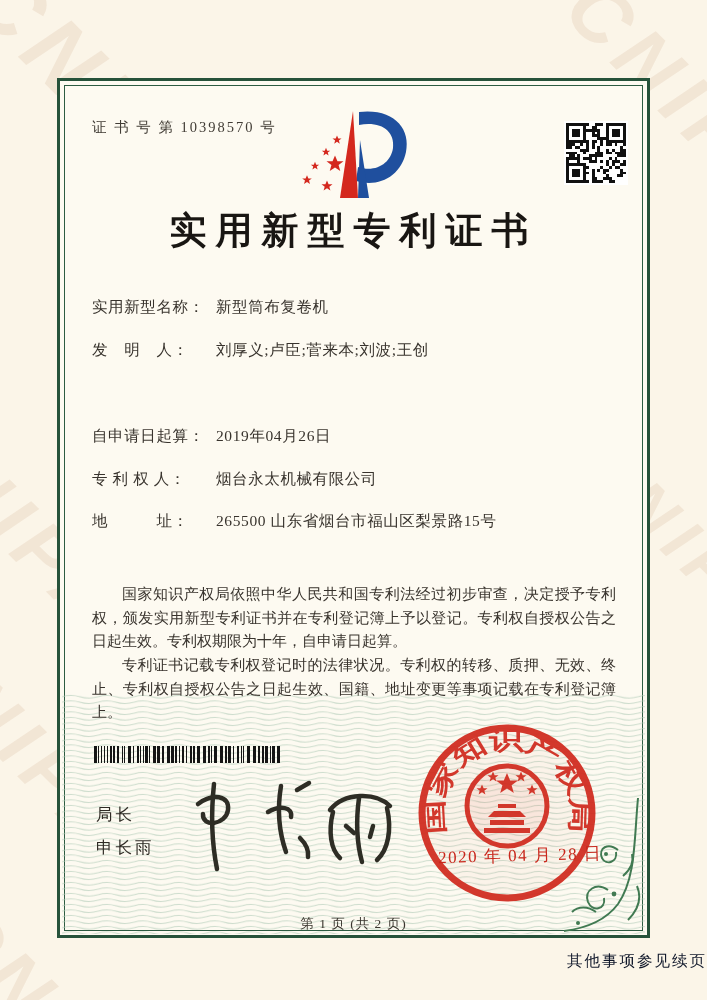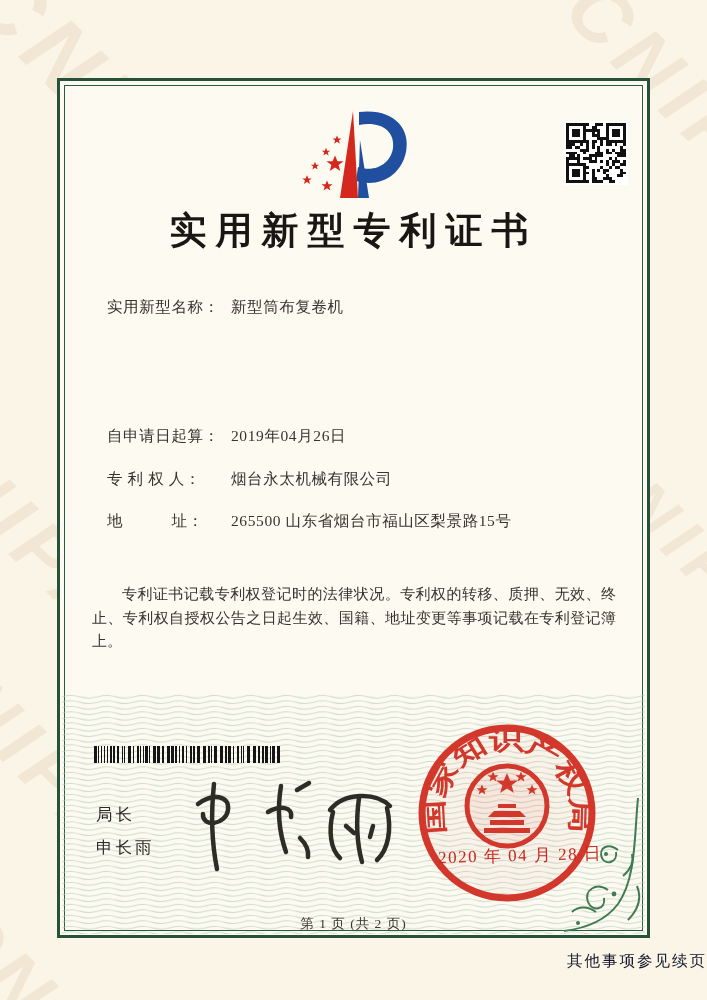--- a/index.html
+++ b/index.html
@@ -26,21 +26,21 @@
   .logo{ position:absolute; left:293px; top:106px; z-index:3; }
   .qr{ position:absolute; left:564px; top:121px; width:64px; height:64px; background:#fff; padding:2px; box-sizing:border-box; z-index:3; }
   .qr-grid{ display:grid; width:100%; height:100%; grid-template-columns:repeat(21,1fr); grid-template-rows:repeat(21,1fr); }
   .qr-grid i{ display:block; }
   .qr-grid i.b{ background:#111; }
   .title{
     position:absolute; left:0; top:206px; width:707px; text-align:center; z-index:3;
     font-size:37px; font-weight:bold; letter-spacing:9px; color:#191613;
   }
   .row{ position:absolute; left:92px; z-index:3; font-size:15.5px; letter-spacing:.6px; color:#38332d; white-space:nowrap; }
-  .row .lab{ display:inline-block; min-width:122px;margin-left:15px; }
+  .row .lab{ display:inline-block; min-width:122px; }
   .row .lab2{ display:inline-block; }
   .row .val{ margin-left:2px; }
   .grant-gap{ display:inline-block; width:64px; }
   .paras{
     position:absolute; left:92px; top:583px; width:524px; z-index:3;
     font-size:15px; line-height:1.58; text-align:justify; color:#38332d;
   }
   .paras p{ margin:0; text-indent:2em; }
   .barcode{ position:absolute; left:94px; top:746px; width:186px; height:17px; display:flex; z-index:3; }
   .barcode span{ height:100%; }
@@ -75,20 +75,21 @@
 
   <svg class="guilloche" width="583" height="240" viewBox="0 0 583 240">
     <defs>
       <pattern id="gpat" width="36" height="5.5" patternUnits="userSpaceOnUse">
         <path d="M0,2.75 Q9,0 18,2.75 T36,2.75" fill="none" stroke="#b7cfbc" stroke-width="1"></path>
       </pattern>
     </defs>
     <rect x="0" y="0" width="583" height="240" fill="url(#gpat)"></rect>
   </svg>
 
+  <div class="cert-no">证 书 号 第 10398570 号</div>
 
   <svg class="logo" width="122" height="100" viewBox="0 0 122 100">
     <defs>
       <polygon id="lstar" points="0,-10 2.9,-3.1 10,-3.1 4.2,1.2 6.2,8.1 0,4 -6.2,8.1 -4.2,1.2 -10,-3.1 -2.9,-3.1" fill="#d4281e"></polygon>
     </defs>
     <path d="M66,6 C100,2 118,22 113,46 C108,70 86,82 63,75 L65,61 C83,67 98,57 100,42 C102,25 88,15 66,19 Z" fill="#1f4f9e"></path>
     <polygon points="60,5 47,92 65,92" fill="#d4281e"></polygon>
     <polygon points="67,34 65,92 76,92" fill="#1f4f9e"></polygon>
     <use href="#lstar" transform="translate(44,34) scale(0.45)"></use>
     <use href="#lstar" transform="translate(33,46) scale(0.42)"></use>
@@ -542,31 +543,35 @@
         <i></i>
         <i></i>
       </div>
   </div>
 
   <div class="title">实用新型专利证书</div>
 
   <div class="row" style="top:297px;">
     <span class="lab">实用新型名称：</span><span class="val">新型筒布复卷机</span>
   </div>
+  <div class="row" style="top:340px;">
+    <span class="lab">发　明　人：</span><span class="val">刘厚义;卢臣;菅来本;刘波;王创</span>
+  </div>
   <div class="row" style="top:426px;">
     <span class="lab">自申请日起算：</span><span class="val">2019年04月26日</span>
   </div>
   <div class="row" style="top:469px;">
     <span class="lab">专 利 权 人：</span><span class="val">烟台永太机械有限公司</span>
   </div>
   <div class="row" style="top:511px;">
     <span class="lab">地　　　址：</span><span class="val">265500 山东省烟台市福山区梨景路15号</span>
   </div>
 
   <div class="paras">
+    <p>国家知识产权局依照中华人民共和国专利法经过初步审查，决定授予专利权，颁发实用新型专利证书并在专利登记簿上予以登记。专利权自授权公告之日起生效。专利权期限为十年，自申请日起算。</p>
     <p>专利证书记载专利权登记时的法律状况。专利权的转移、质押、无效、终止、专利权自授权公告之日起生效、国籍、地址变更等事项记载在专利登记簿上。</p>
   </div>
 
   <div class="barcode">
       <span style="width: 3px; background: rgb(21, 21, 21);"></span>
       <span style="width: 1px; background: transparent;"></span>
       <span style="width: 1px; background: rgb(21, 21, 21);"></span>
       <span style="width: 2px; background: transparent;"></span>
       <span style="width: 1px; background: rgb(21, 21, 21);"></span>
       <span style="width: 2px; background: transparent;"></span>

